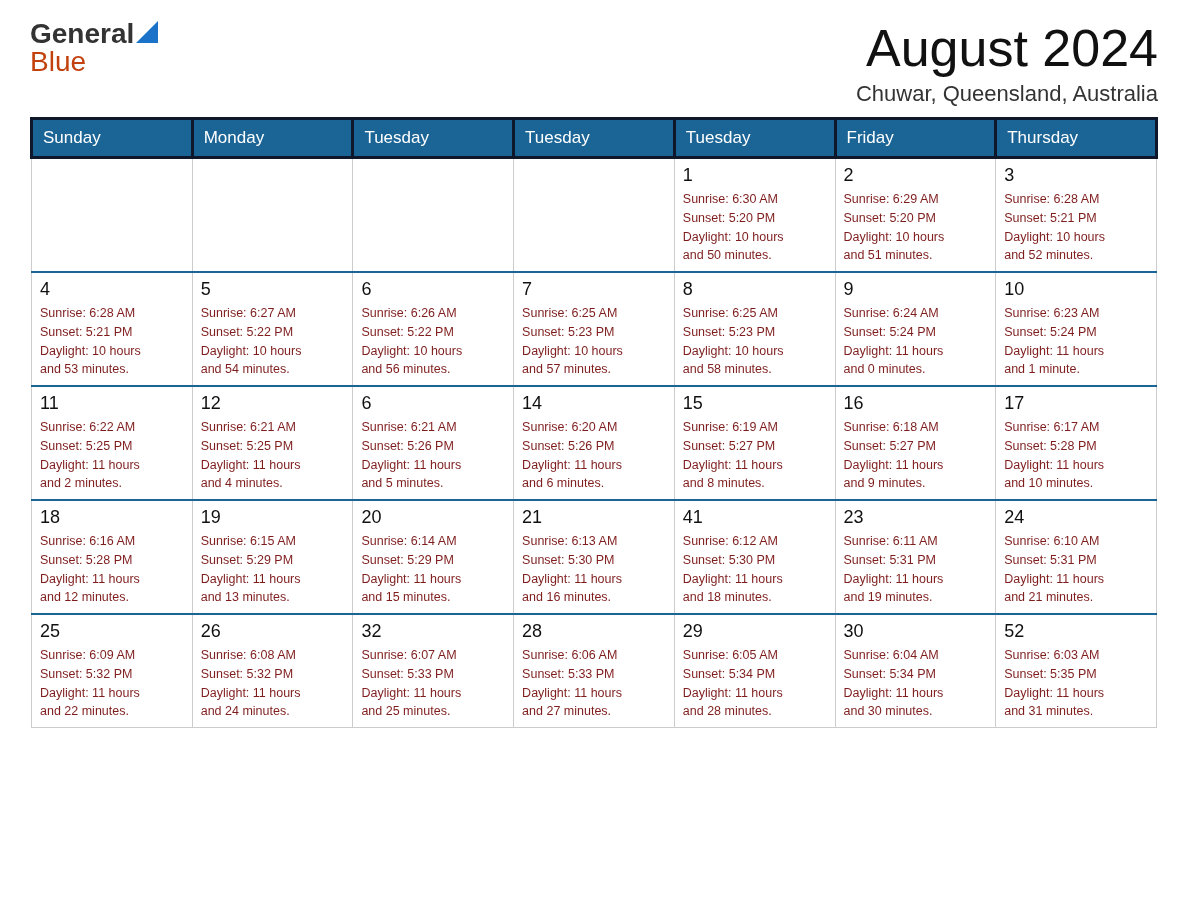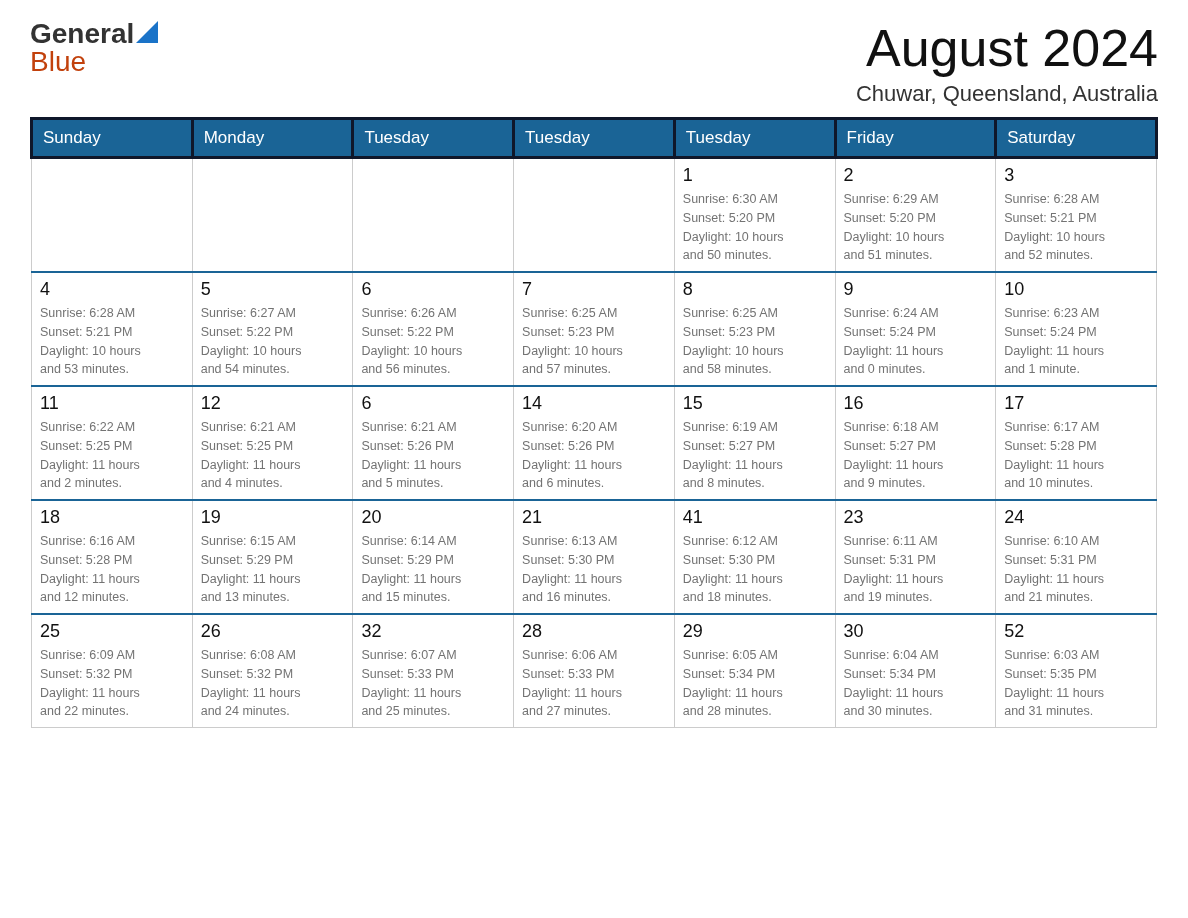--- a/index.html
+++ b/index.html
@@ -70,21 +70,21 @@
     }
     .day-number {
       font-size: 18px;
       font-weight: normal;
       color: #111;
       display: block;
       margin-bottom: 4px;
     }
     .day-info {
       font-size: 12.5px;
-      color: #737373;
+      color: #7f1d1d;
       line-height: 1.5;
     }
     .empty-cell {
       background: #fff;
     }
     .calendar tr td {
       border-top: 2px solid #1a6496;
     }
     .calendar tbody tr:first-child td {
       border-top: 1px solid #ccc;
@@ -113,21 +113,21 @@
 
 <table class="calendar">
   <thead>
     <tr>
     <th>Sunday</th>
         <th>Monday</th>
         <th>Tuesday</th>
         <th>Tuesday</th>
         <th>Tuesday</th>
         <th>Friday</th>
-        <th>Saturday</th>
+        <th>Thursday</th>
       </tr>
   </thead>
   <tbody id="calendar-body">
   <tr>
         <td class="empty-cell"></td>
         <td class="empty-cell"></td>
         <td class="empty-cell"></td>
         <td class="empty-cell"></td>
         <td>
           <span class="day-number">1</span>

